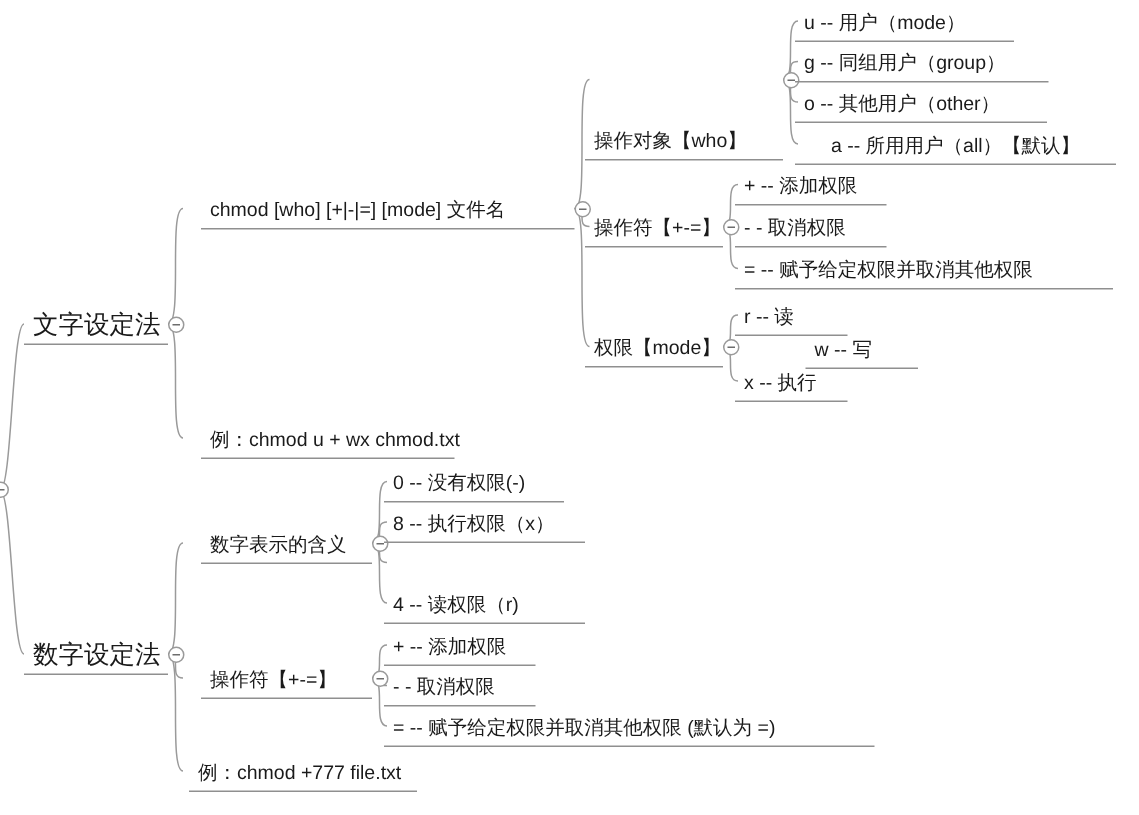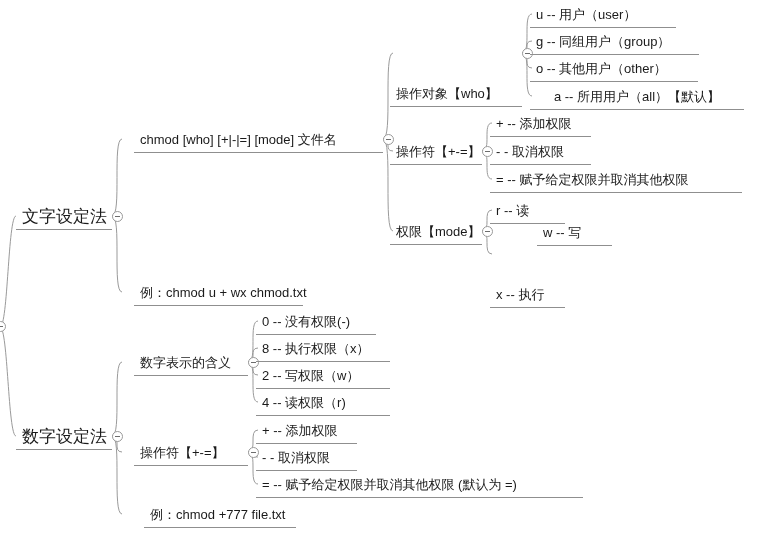--- a/index.html
+++ b/index.html
@@ -130,21 +130,21 @@
   <div class="node ul" style="left:134px; top:282px; width:169px;">
     <span class="label">例：chmod u + wx chmod.txt</span>
   </div>
 
   <div class="node ul" style="left:390px; top:43px; width:132px;margin-top:40px;">
     <span class="label">操作对象【who】</span>
   </div>
   <div class="collapse" style="left:522px; top:48px;"></div>
 
   <div class="node ul" style="left:530px; top:4px; width:146px;">
-    <span class="label">u -- 用户（user）</span>
+    <span class="label">u -- 用户（mode）</span>
   </div>
   <div class="node ul" style="left:530px; top:58px; width:168px;">
     <span class="label">o -- 其他用户（other）</span>
   </div>
   <div class="node ul" style="left:530px; top:31px; width:169px;">
     <span class="label">g -- 同组用户（group）</span>
   </div>
   <div class="node ul" style="left:530px; top:86px; width:214px;text-align:center;">
     <span class="label">a -- 所用用户（all）【默认】</span>
   </div>
@@ -168,56 +168,53 @@
     <span class="label">权限【mode】</span>
   </div>
   <div class="collapse" style="left:482px; top:226px;"></div>
 
   <div class="node ul" style="left:490px; top:200px; width:75px;">
     <span class="label">r -- 读</span>
   </div>
   <div class="node ul" style="left:490px; top:222px; width:75px;margin-left:47px;">
     <span class="label">w -- 写</span>
   </div>
-  <div class="node ul" style="left:490px; top:244px; width:75px;margin-top:40px;">
+  <div class="node ul" style="left:490px; top:244px; width:75px;">
     <span class="label">x -- 执行</span>
   </div>
 
   <div class="node ul" style="left:134px; top:352px; width:114px;">
     <span class="label">数字表示的含义</span>
   </div>
   <div class="collapse" style="left:248px; top:357px;"></div>
 
   <div class="node ul" style="left:256px; top:311px; width:120px;">
     <span class="label">0 -- 没有权限(-)</span>
   </div>
   <div class="node ul" style="left:256px; top:338px; width:134px;">
     <span class="label">8 -- 执行权限（x）</span>
   </div>
-  <div class="node ul" style="left:256px; top:365px; width:134px;">
-    <span class="label">2 -- 写权限（w）</span>
-  </div>
   <div class="node ul" style="left:256px; top:392px; width:134px;">
     <span class="label">4 -- 读权限（r)</span>
   </div>
 
   <div class="node ul" style="left:134px; top:442px; width:114px;">
     <span class="label">操作符【+-=】</span>
   </div>
   <div class="collapse" style="left:248px; top:447px;"></div>
 
   <div class="node ul" style="left:256px; top:420px; width:101px;">
     <span class="label">+ -- 添加权限</span>
   </div>
   <div class="node ul" style="left:256px; top:447px; width:101px;">
     <span class="label">- - 取消权限</span>
   </div>
   <div class="node ul" style="left:256px; top:474px; width:327px;">
     <span class="label">= -- 赋予给定权限并取消其他权限 (默认为 =)</span>
   </div>
 
-  <div class="node ul" style="left:144px; top:504px; width:152px;text-decoration:underline;">
+  <div class="node ul" style="left:126px; top:504px; width:152px;text-decoration:underline;">
     <span class="label">例：chmod +777 file.txt</span>
   </div>
 
   <div class="collapse" style="left:-5px; top:321px;"></div>
 
 </div>
 
 </body></html>

